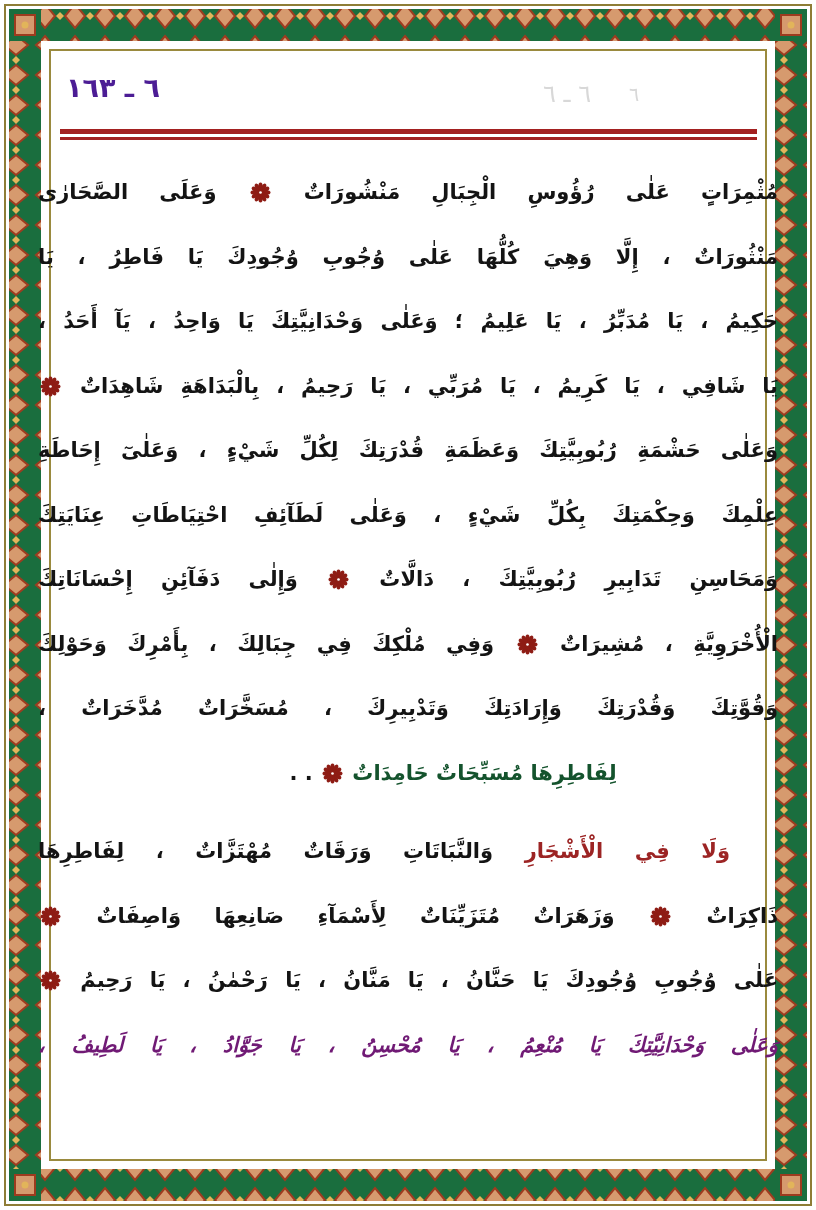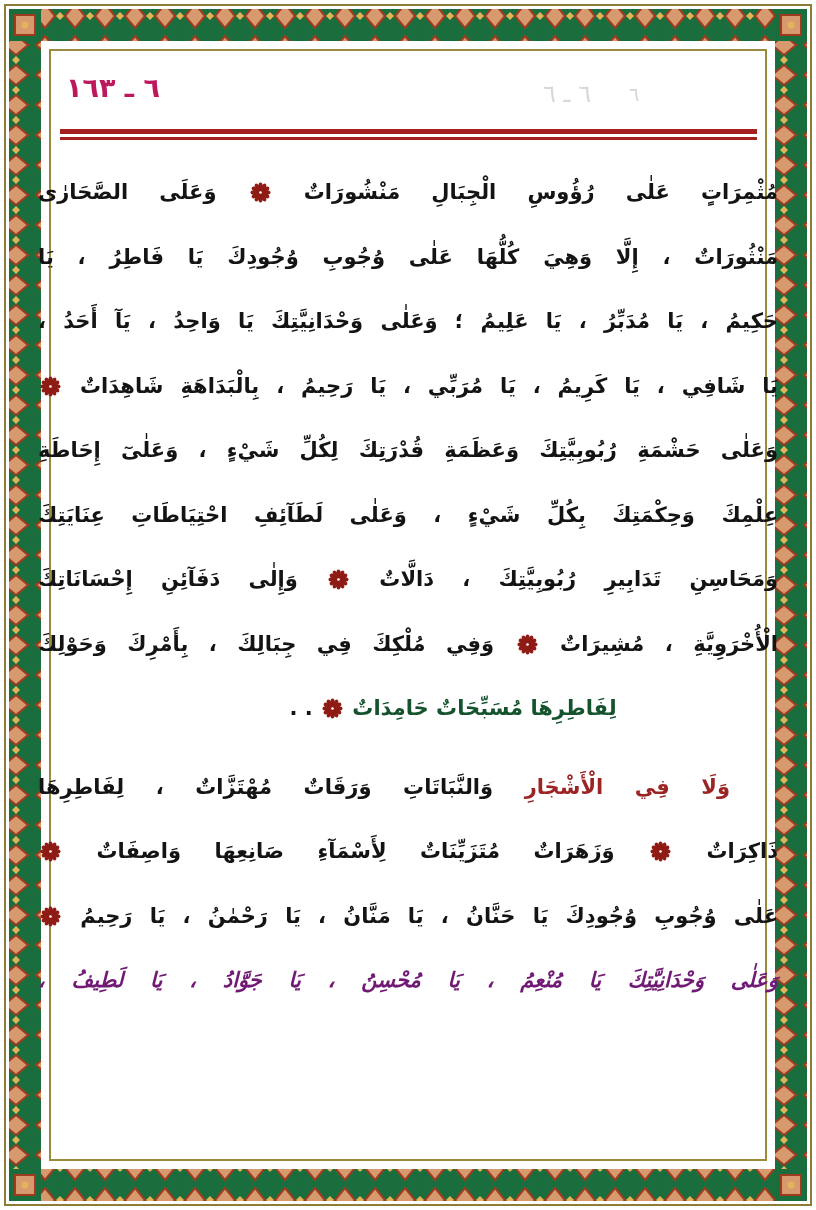--- a/index.html
+++ b/index.html
@@ -84,21 +84,21 @@
     <rect x="775" y="1169" width="32" height="32" fill="#1a6e3e"></rect>
     <rect x="781" y="1175" width="20" height="20" fill="#d69a6e" stroke="#9e3b1f" stroke-width="2"></rect>
     <circle cx="791" cy="1185" r="3.5" fill="#e2b45a"></circle>
   </g>
 
   <rect x="50" y="50" width="716" height="1110" fill="none" stroke="#9a8a3e" stroke-width="2"></rect>
 </svg>
 
 <div class="content">
 
-  <div class="page-number" style="color: #be185d;">٦ ـ ١٦٣</div>
+  <div class="page-number" style="color: #4c1d95;">٦ ـ ١٦٣</div>
 
 
   <div class="ghost ghost1" style="color: rgb(216, 216, 216);">٦ ـ ٦</div>
   <div class="ghost ghost2" style="color: rgb(216, 216, 216);">٦</div>
 
   <div class="divider">
     <div class="bar1" style="background: rgb(163, 32, 32);"></div>
     <div class="bar2" style="background: rgb(163, 32, 32);"></div>
   </div>
 
@@ -173,20 +173,21 @@
                 <ellipse cx="12" cy="5.2" rx="2.5" ry="4.6" transform="rotate(180 12 12)"></ellipse>
                 <ellipse cx="12" cy="5.2" rx="2.5" ry="4.6" transform="rotate(210 12 12)"></ellipse>
                 <ellipse cx="12" cy="5.2" rx="2.5" ry="4.6" transform="rotate(240 12 12)"></ellipse>
                 <ellipse cx="12" cy="5.2" rx="2.5" ry="4.6" transform="rotate(270 12 12)"></ellipse>
                 <ellipse cx="12" cy="5.2" rx="2.5" ry="4.6" transform="rotate(300 12 12)"></ellipse>
                 <ellipse cx="12" cy="5.2" rx="2.5" ry="4.6" transform="rotate(330 12 12)"></ellipse>
               </g>
               <circle cx="12" cy="12" r="3.6" fill="#8e1c14"></circle>
               <circle cx="12" cy="12" r="1.5" fill="#ffffff"></circle>
             </svg></span><span style="color: rgb(20, 20, 20);"> وَفِي مُلْكِكَ فِي جِبَالِكَ ، بِأَمْرِكَ وَحَوْلِكَ</span></div>
+        <div class="line"><span style="color: rgb(20, 20, 20);">وَقُوَّتِكَ وَقُدْرَتِكَ وَإِرَادَتِكَ وَتَدْبِيرِكَ ، مُسَخَّرَاتٌ مُدَّخَرَاتٌ ،</span></div>
         <div class="line center"><span style="color: #14532d;">لِفَاطِرِهَا مُسَبِّحَاتٌ حَامِدَاتٌ </span><span class="orn"><svg viewBox="0 0 24 24" width="21" height="21" aria-hidden="true">
               <g fill="#8e1c14">
                 <ellipse cx="12" cy="5.2" rx="2.5" ry="4.6" transform="rotate(0 12 12)"></ellipse>
                 <ellipse cx="12" cy="5.2" rx="2.5" ry="4.6" transform="rotate(30 12 12)"></ellipse>
                 <ellipse cx="12" cy="5.2" rx="2.5" ry="4.6" transform="rotate(60 12 12)"></ellipse>
                 <ellipse cx="12" cy="5.2" rx="2.5" ry="4.6" transform="rotate(90 12 12)"></ellipse>
                 <ellipse cx="12" cy="5.2" rx="2.5" ry="4.6" transform="rotate(120 12 12)"></ellipse>
                 <ellipse cx="12" cy="5.2" rx="2.5" ry="4.6" transform="rotate(150 12 12)"></ellipse>
                 <ellipse cx="12" cy="5.2" rx="2.5" ry="4.6" transform="rotate(180 12 12)"></ellipse>
                 <ellipse cx="12" cy="5.2" rx="2.5" ry="4.6" transform="rotate(210 12 12)"></ellipse>

